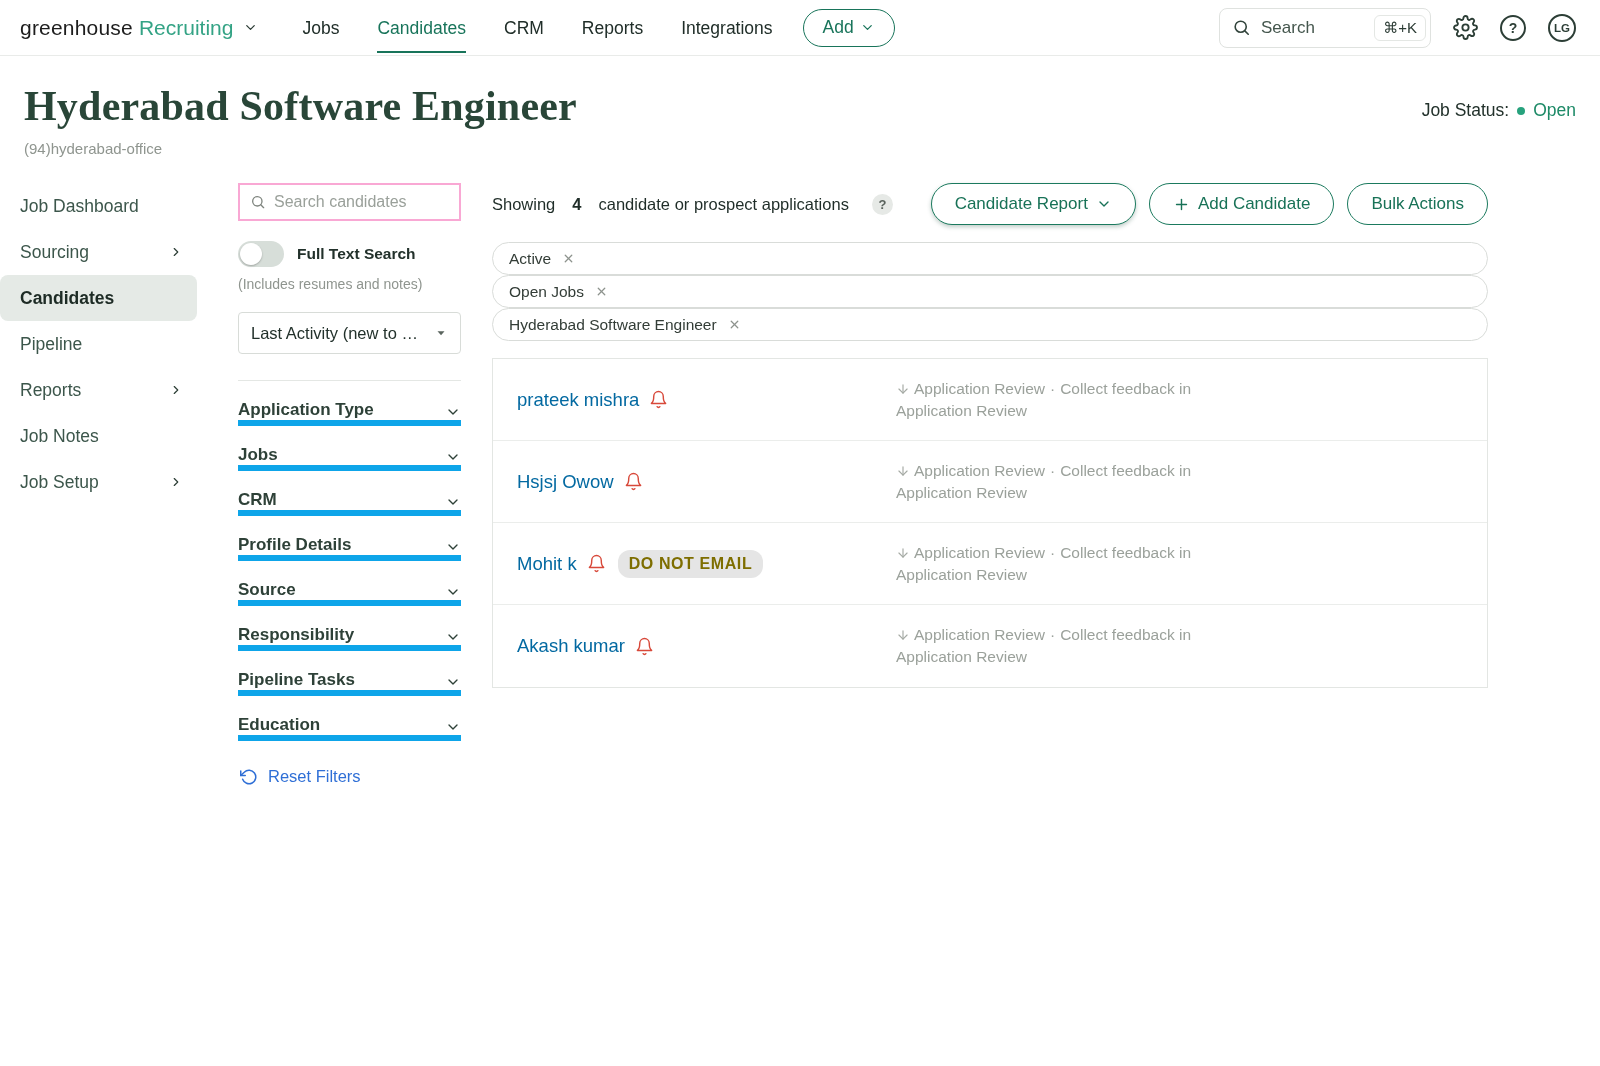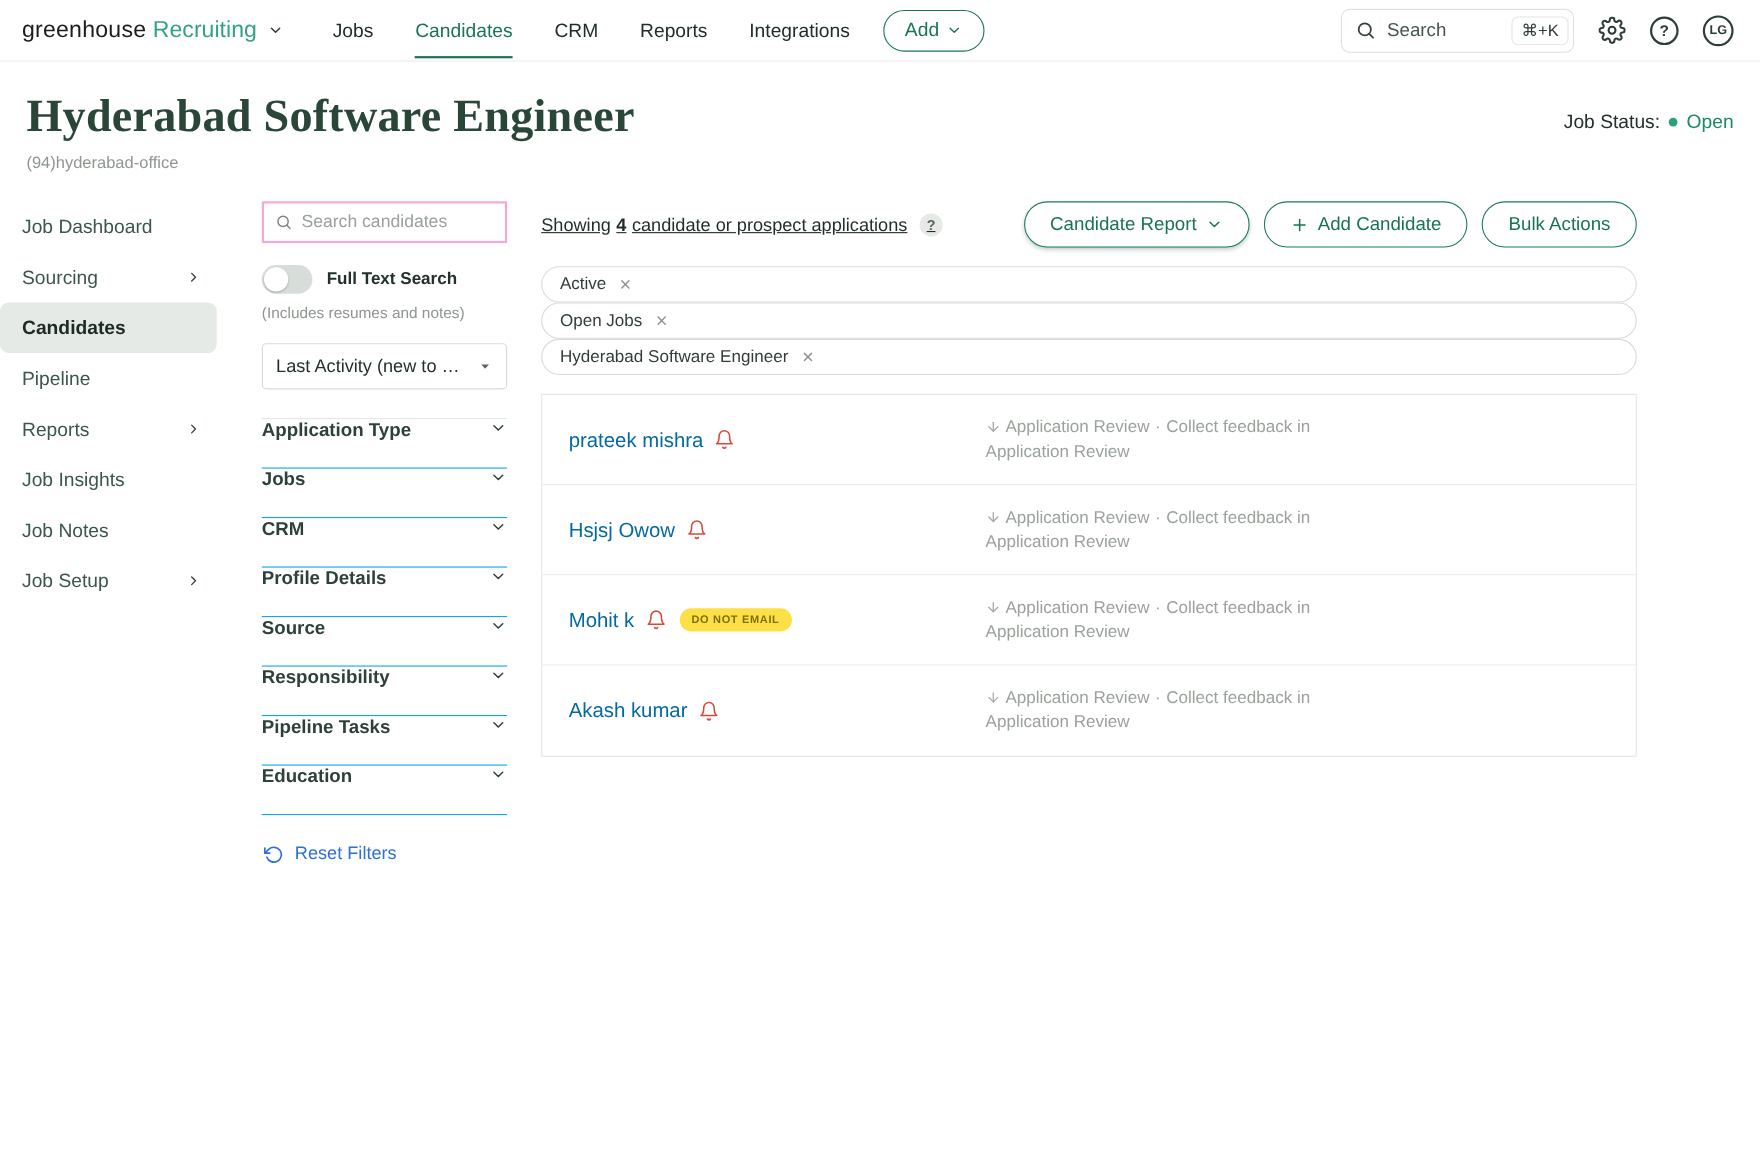--- a/index.html
+++ b/index.html
@@ -50,29 +50,29 @@
   .f-search input::placeholder { color:#9aa09a; }
   .toggle-row { display:flex; align-items:center; margin-top:20px; gap:13px; }
   .toggle { width:46px; height:26px; border-radius:13px; background:#d7ded9; position:relative; cursor:pointer; flex:none; }
   .toggle-knob { width:22px; height:22px; border-radius:50%; background:#fff; position:absolute; top:2px; left:2px; box-shadow:0 1px 2px rgba(0,0,0,.25); }
   .toggle-label { font-size:15.5px; font-weight:700; color:#22312b; }
   .toggle-note { margin-top:9px; font-size:14px; color:#8f958f; }
   .sort-select { margin-top:20px; height:42px; border:1px solid #d8dcd8; border-radius:4px; display:flex; align-items:center;
                  justify-content:space-between; padding:0 12px; cursor:pointer; }
   .sort-value { font-size:16.5px; color:#22312b; white-space:nowrap; overflow:hidden; }
   .f-sections { margin-top:26px; border-top:1px solid #e4e7e4; }
-  .f-section { height:45px; display:flex; align-items:flex-start; justify-content:space-between; border-bottom:1px solid #0ea5e9; cursor:pointer; }
+  .f-section { height:45px; display:flex; align-items:flex-end; justify-content:space-between; border-bottom:6px solid #0ea5e9; cursor:pointer; }
   .f-section-label { font-size:17px; font-weight:700; color:#2e4138; }
   .f-section .chev { color:#2e4138; }
   .reset-row { margin-top:26px; display:flex; align-items:center; gap:10px; color:#2f6fd6; cursor:pointer; padding-left:2px; }
   .reset-label { font-size:16.5px; }
 
   .main { flex:1; margin-left:31px; margin-right:112px; min-width:0; }
   .main-top { display:flex; align-items:center; }
-  .summary { font-size:16.5px; color:#1f2d28; display:flex; align-items:flex-end; gap:5px;text-decoration:underline; }
+  .summary { font-size:16.5px; color:#1f2d28; display:flex; align-items:center; gap:17px; }
   .summary b { font-weight:700; }
   .help-badge { width:21px; height:21px; border-radius:50%; background:#e6e9e6; color:#59625c; font-size:13px; font-weight:700;
                 display:flex; align-items:center; justify-content:center; margin-left:6px; cursor:pointer; }
   .main-buttons { margin-left:auto; display:flex; gap:13px; }
   .pill-btn { height:42px; border:1px solid #1b7a5e; border-radius:21px; background:#fff; color:#187257; font-size:17px; font-weight:500;
               display:flex; align-items:center; gap:8px; padding:0 23px; cursor:pointer; font-family:"Liberation Sans",sans-serif; }
   .pill-btn.shadow { box-shadow:0 2px 4px rgba(27,74,58,.28); }
 
   .chips { display:flex; margin-top:17px;flex-direction:column; }
   .chip { height:33px; border:1px solid #d9dcd9; border-radius:17px; display:flex; align-items:center; padding:0 13px 0 16px; gap:11px; background:#fff; }
@@ -81,21 +81,21 @@
 
   .table { margin-top:17px; border:1px solid #e3e6e3; }
   .t-head { display:grid; grid-template-columns:403px 1fr; height:39px; border-bottom:1px solid #e3e6e3; }
   .t-head .th { display:flex; align-items:center; font-size:15px; color:#8d938e; padding-left:16px; }
   .t-head .th + .th { border-left:1px solid #e3e6e3; padding-left:17px; }
   .t-row { display:grid; grid-template-columns:403px 1fr; min-height:82px; border-bottom:1px solid #ebedeb; }
   .t-row:last-child { border-bottom:none; }
   .name-cell { display:flex; align-items:center; padding-left:24px; }
   .cand-name { font-size:18.5px; color:#0369a1; cursor:pointer;text-align:center; }
   .bell { margin-left:10px; flex:none; }
-  .dne-badge { margin-left:12px; background:#fde047; color:#7e6e00; font-size:10px; font-weight:700; letter-spacing:.6px;
+  .dne-badge { margin-left:12px; background:#e5e5e5; color:#7e6e00; font-size:16px; font-weight:700; letter-spacing:.6px;
                border-radius:12px; padding:5px 11px; white-space:nowrap; }
   .status-cell { display:flex; align-items:center; }
   .status-text { max-width:296px; font-size:15.5px; color:#9ba19b; line-height:22px; }
   .status-text .arrow { display:inline-block; vertical-align:-2px; margin-right:4px; }
   .sep { margin:0 5px; }
 </style>
 </head>
 <body>
 
 <div class="topbar">
@@ -182,23 +182,20 @@
       </div>
     <div class="side-item">
       <span>Reports</span>
       <span class="side-chevron">
           <svg width="14" height="14" viewBox="0 0 24 24" fill="none" stroke="#2c3e36" stroke-width="2" stroke-linecap="round" stroke-linejoin="round">
             <polyline points="9 6 15 12 9 18"></polyline>
           </svg>
         </span>
     </div>
     <div class="side-item">
-        <span>Job Insights</span>
-      </div>
-    <div class="side-item">
         <span>Job Notes</span>
       </div>
     <div class="side-item">
       <span>Job Setup</span>
       <span class="side-chevron">
           <svg width="14" height="14" viewBox="0 0 24 24" fill="none" stroke="#2c3e36" stroke-width="2" stroke-linecap="round" stroke-linejoin="round">
             <polyline points="9 6 15 12 9 18"></polyline>
           </svg>
         </span>
     </div>

